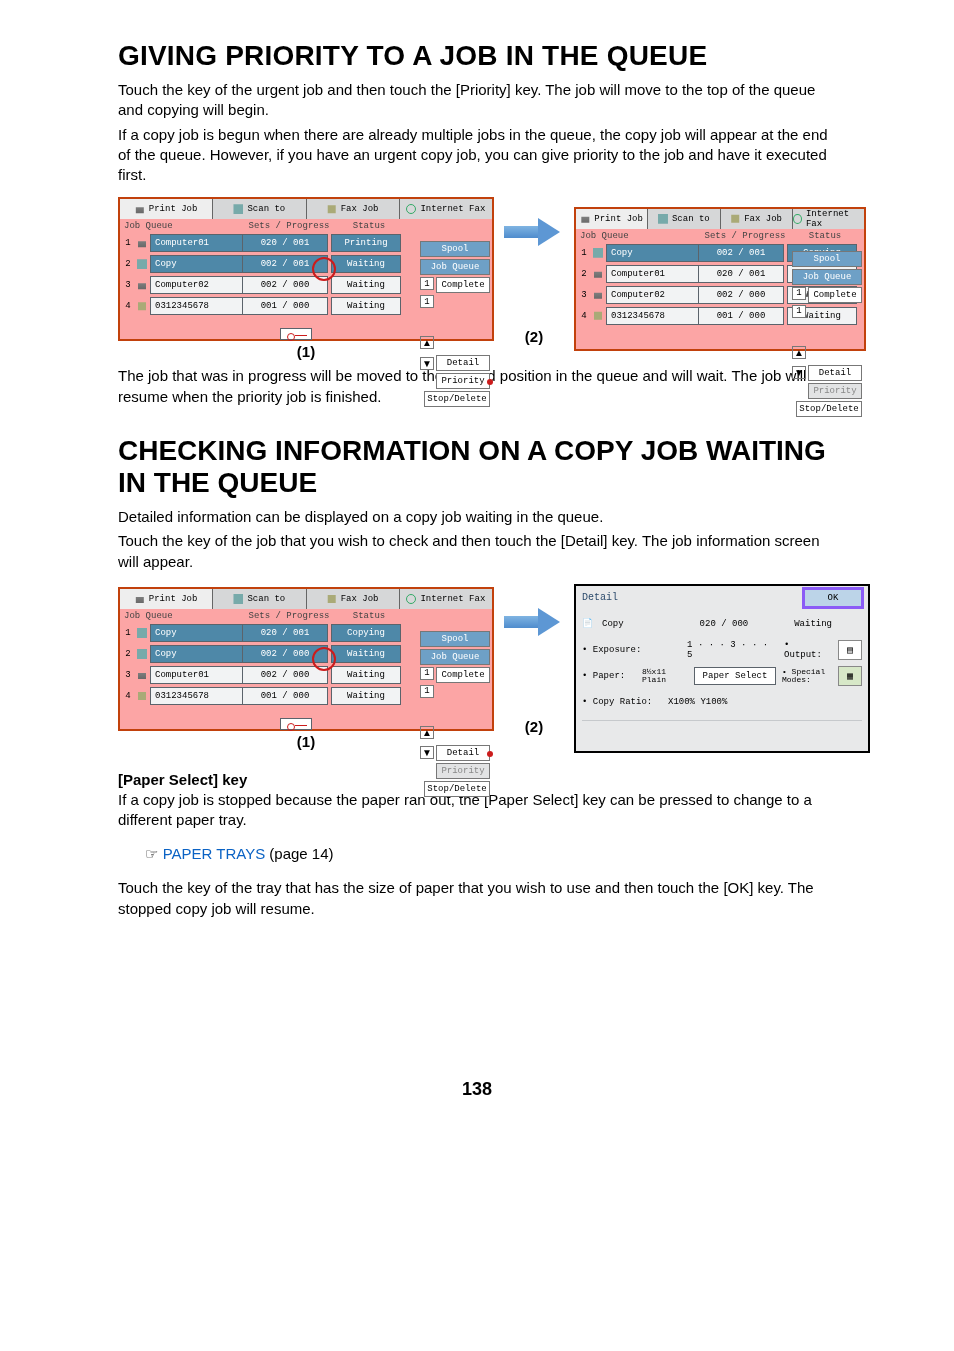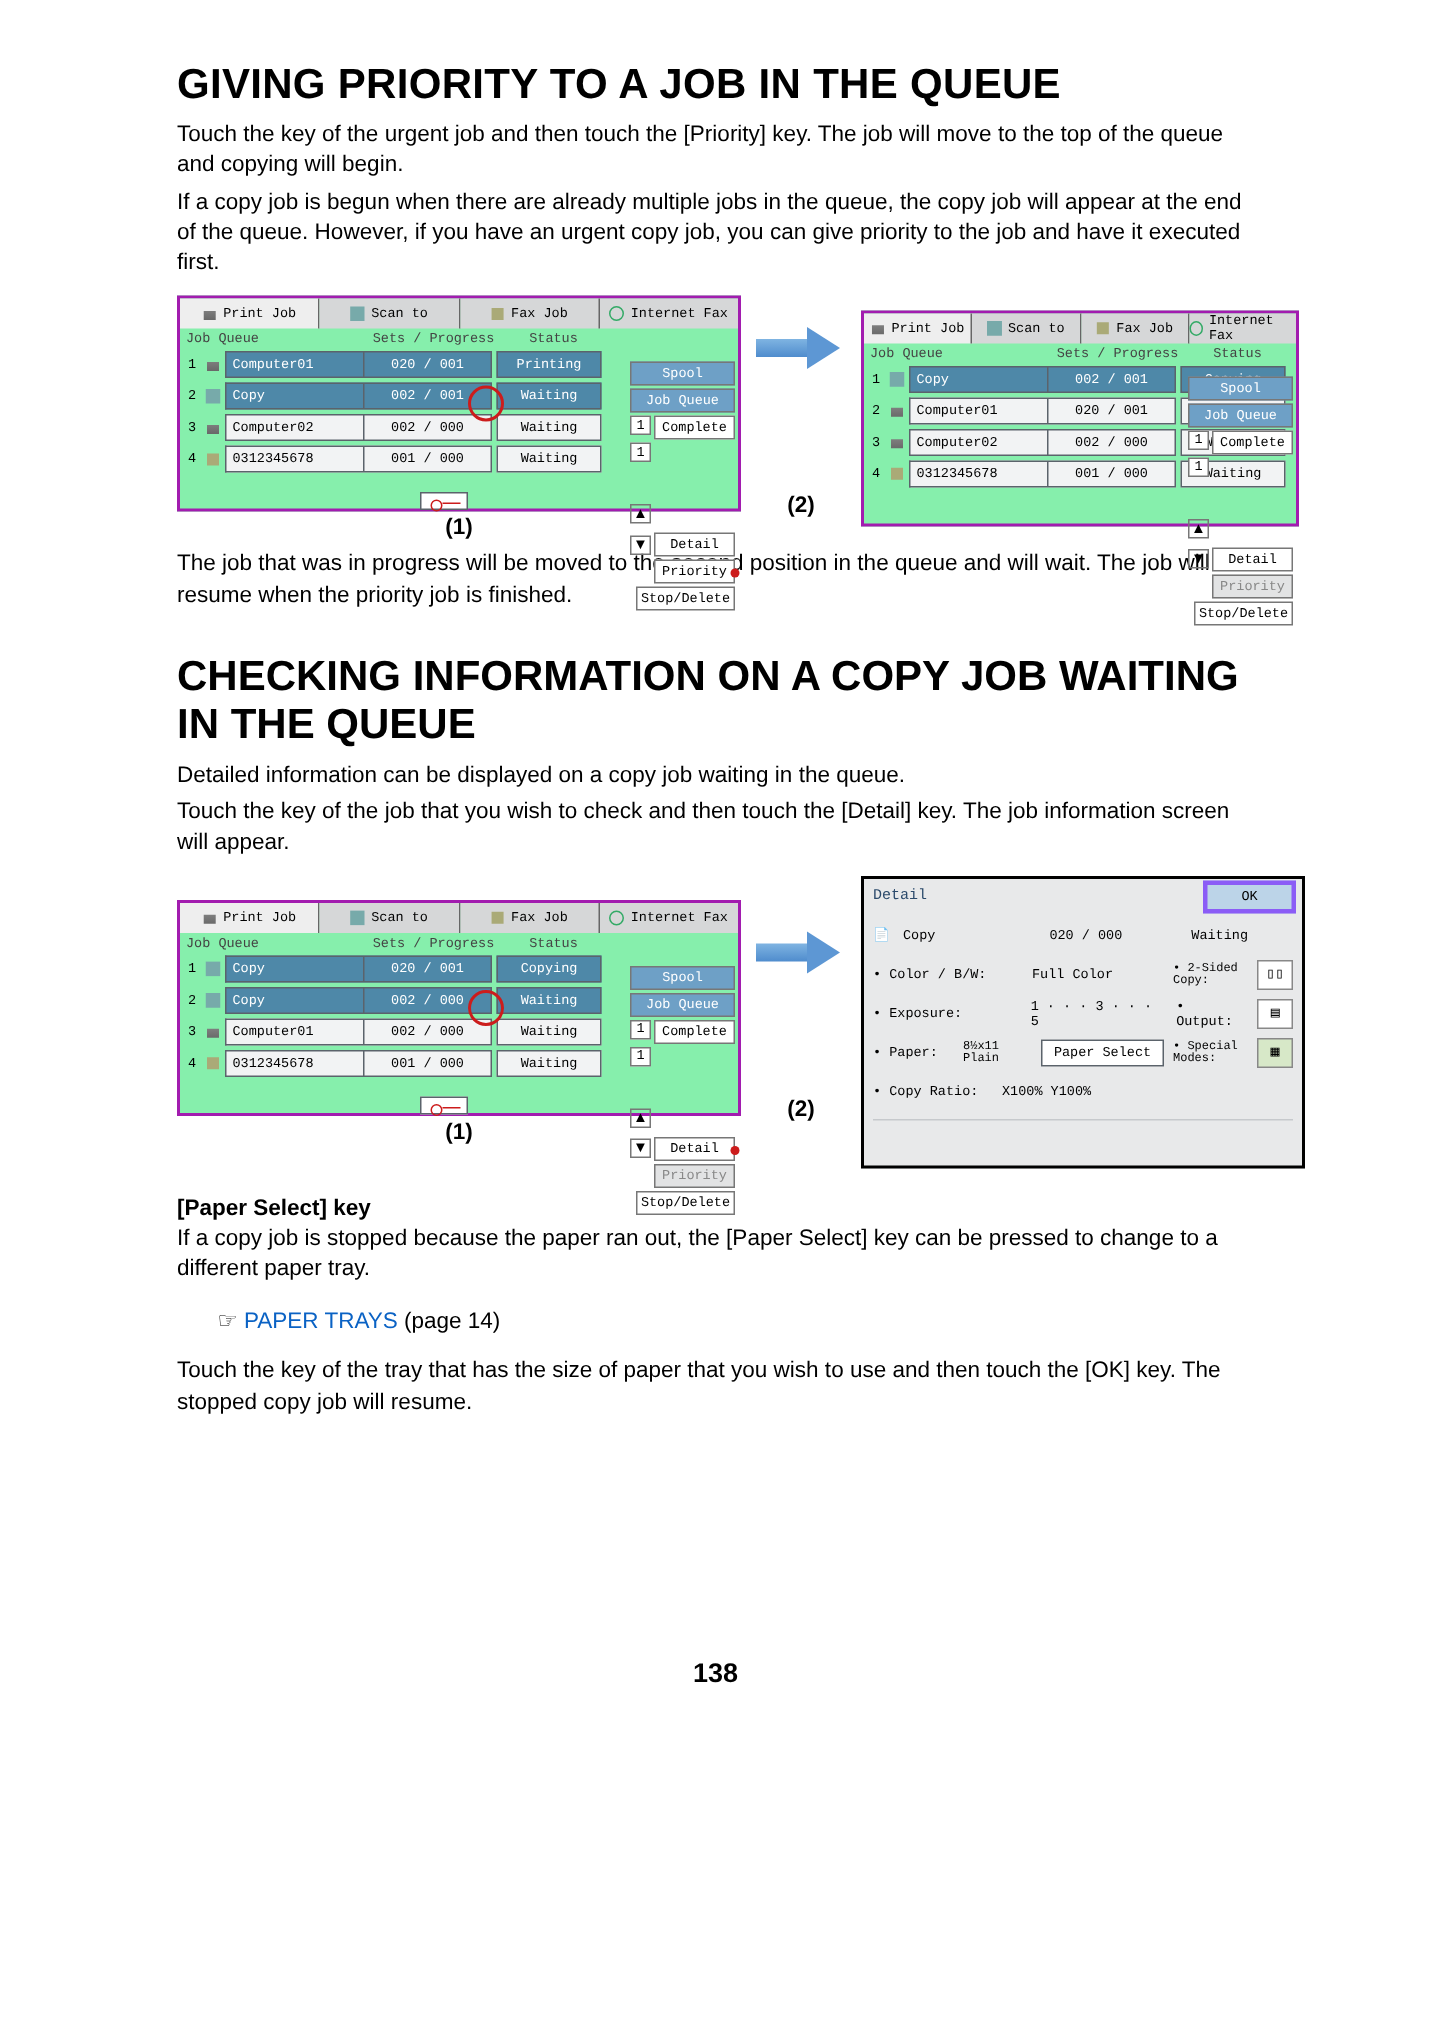--- a/index.html
+++ b/index.html
@@ -1,20 +1,20 @@
 <!DOCTYPE html>
 <html><head>
 <meta charset="utf-8">
 <style>
   html,body{margin:0;padding:0;background:#fff;font-family:Arial,Helvetica,sans-serif;color:#000;}
   .page{width:814px;min-height:1351px;margin:0 auto;padding:40px 48px 20px 48px;box-sizing:border-box;}
   h1{font-size:28px;font-weight:bold;margin:0 0 8px 0;letter-spacing:.2px;}
   p.body{font-size:15px;line-height:1.35;margin:0 0 4px 0;}
   .figrow{display:flex;align-items:center;gap:10px;margin:12px 0 6px 0;}
-  .panel{border:2px solid #a21caf;background:#86efac;width:376px;box-sizing:border-box;position:relative;}
+  .panel{border:2px solid #c2410c;background:#fca5a5;width:376px;box-sizing:border-box;position:relative;}
   .tabs{display:flex;height:20px;}
   .tab{flex:1;display:flex;align-items:center;justify-content:center;gap:4px;font-family:"Courier New",monospace;font-size:9px;background:#d6d7d8;border-right:1px solid #666;position:relative;}
   .tab.sel{background:#eee;}
   .tab .ico{width:10px;height:10px;display:inline-block;}
   .tab.last{border-right:none;}
   .hdr{display:flex;font-family:"Courier New",monospace;font-size:9px;color:#444;padding:2px 4px 1px 4px;}
   .hdr .c1{width:120px;}
   .hdr .c2{width:90px;text-align:center;}
   .hdr .c3{width:70px;text-align:center;}
   .rows{padding:0 2px 2px 2px;}
@@ -367,28 +367,20 @@
           <span class="tt">Detail</span>
           <div class="okb">OK</div>
         </div>
         <div class="drow">
           <span style="width:14px;">📄</span>
           <span>Copy</span>
           <span style="margin-left:70px;">020 / 000</span>
           <span style="margin-left:auto;margin-right:30px;">Waiting</span>
         </div>
         <div class="drow">
-          <span class="lbl"><span>• </span><span>Color / B/W:</span></span>
-          <span>Full Color</span>
-          <span class="rh">
-              <span style="width:50px;font-size:8px;line-height:1;">• <span>2-Sided Copy:</span></span>
-              <div class="ib">▯▯</div>
-            </span>
-        </div>
-        <div class="drow">
           <span class="lbl"><span>• </span><span>Exposure:</span></span>
           <span>1 · · · 3 · · · 5</span>
           <span class="rh">
               <span>• <span>Output:</span></span>
               <div class="ib">▤</div>
             </span>
         </div>
         <div class="drow">
           <span class="lbl" style="width:54px;"><span>• </span><span>Paper:</span></span>
           <span style="width:46px;font-size:8px;line-height:1;">8½x11 Plain</span>

